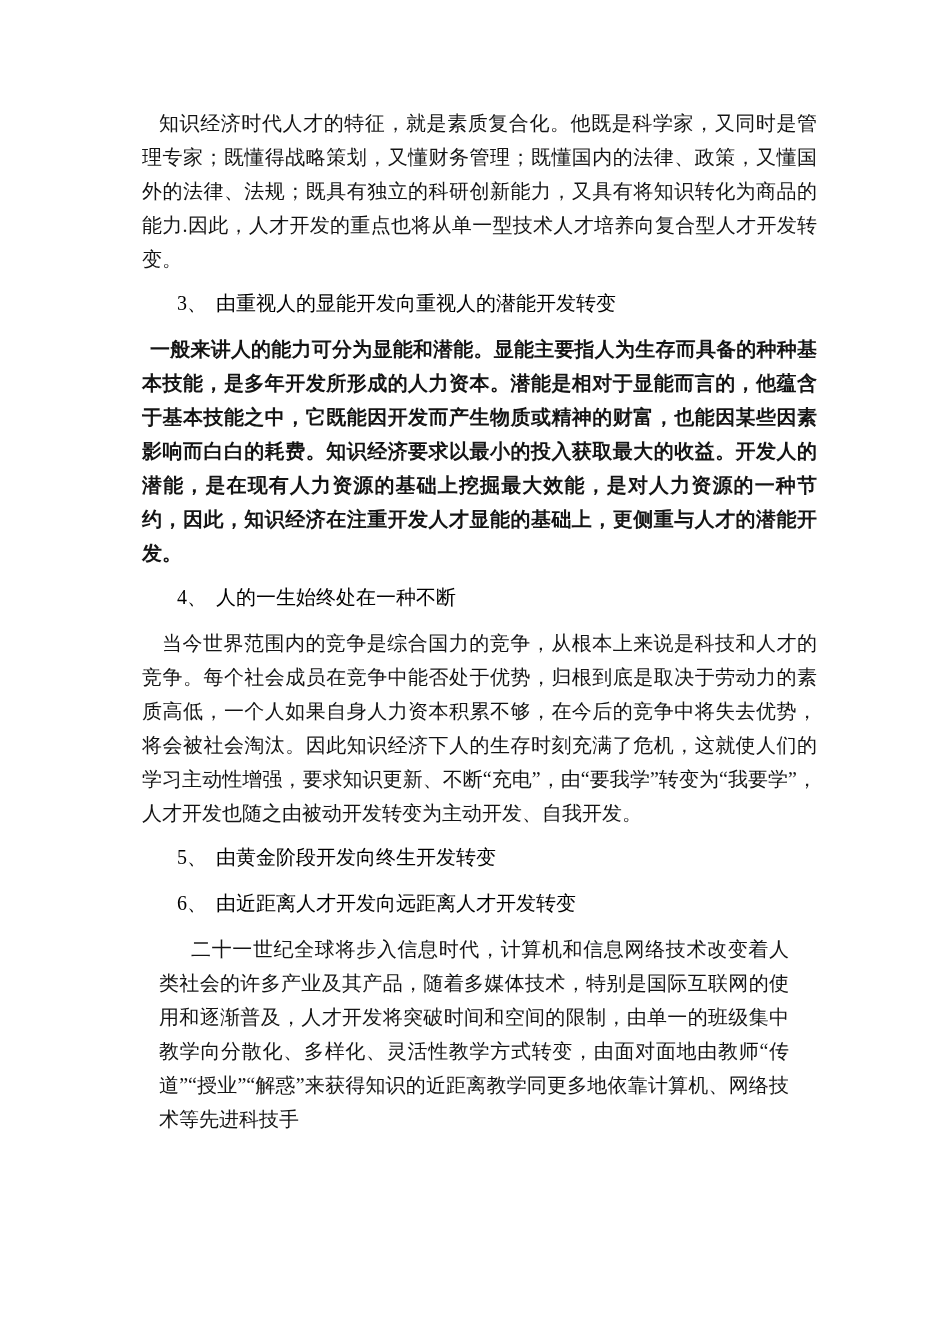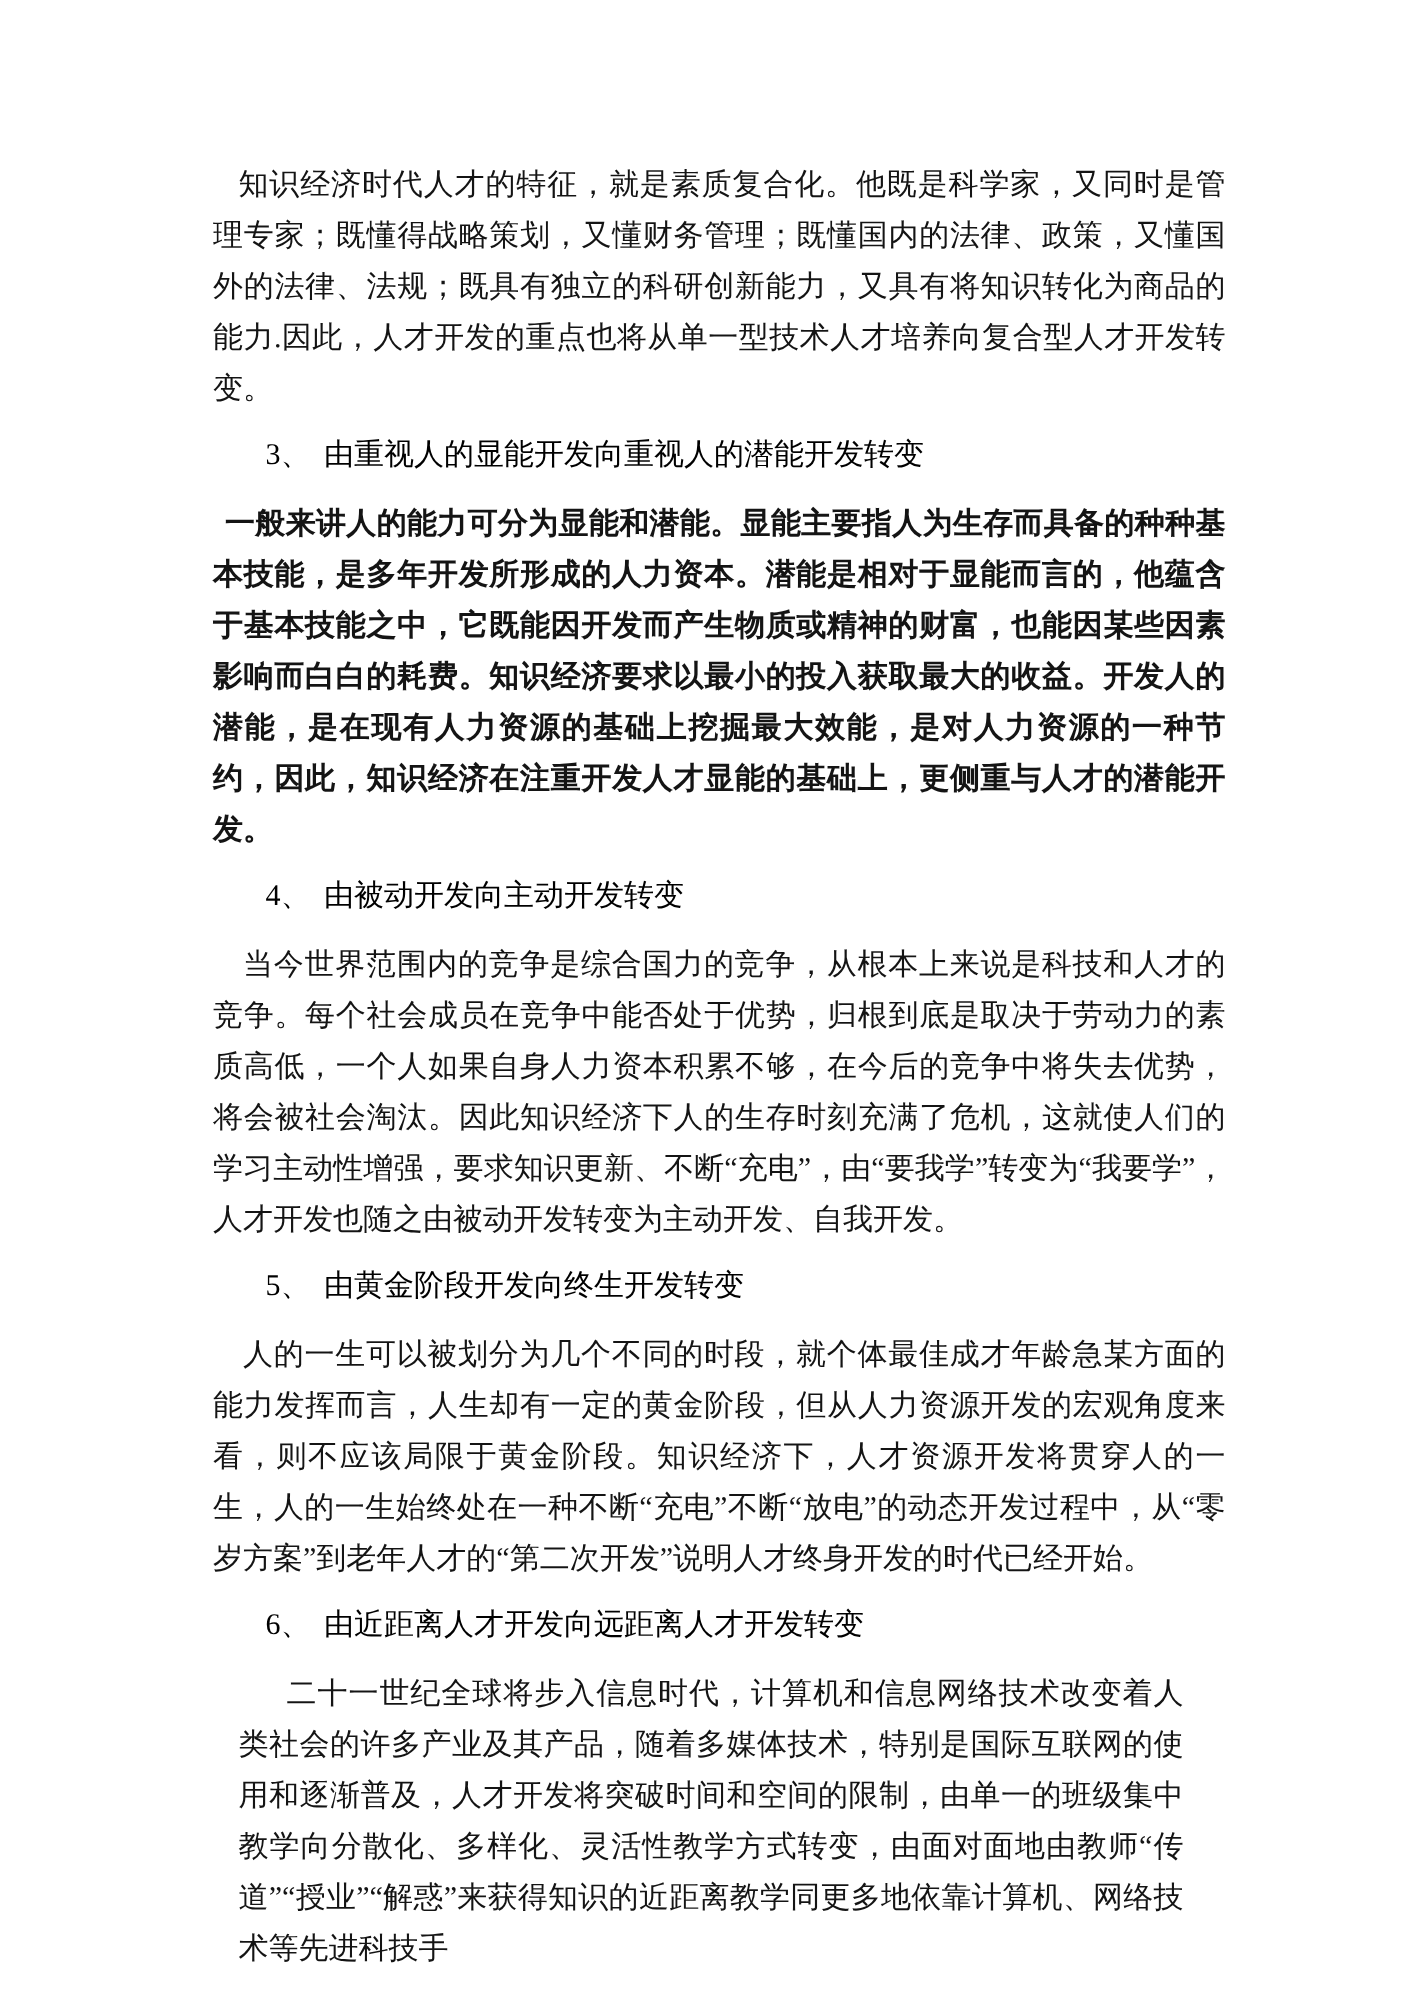--- a/index.html
+++ b/index.html
@@ -56,27 +56,26 @@
 <div class="page">
 
   <p class="para indent-sm">知识经济时代人才的特征，就是素质复合化。他既是科学家，又同时是管理专家；既懂得战略策划，又懂财务管理；既懂国内的法律、政策，又懂国外的法律、法规；既具有独立的科研创新能力，又具有将知识转化为商品的能力.因此，人才开发的重点也将从单一型技术人才培养向复合型人才开发转变。</p>
 
   <h2 class="heading">
     <span class="hnum">3、</span><span class="htitle">由重视人的显能开发向重视人的潜能开发转变</span>
   </h2>
   <p class="para indent-xs">一般来讲人的能力可分为显能和潜能。显能主要指人为生存而具备的种种基本技能，是多年开发所形成的人力资本。潜能是相对于显能而言的，他蕴含于基本技能之中，它既能因开发而产生物质或精神的财富，也能因某些因素影响而白白的耗费。知识经济要求以最小的投入获取最大的收益。开发人的潜能，是在现有人力资源的基础上挖掘最大效能，是对人力资源的一种节约，因此，知识经济在注重开发人才显能的基础上，更侧重与人才的潜能开发。</p>
 
   <h2 class="heading">
-    <span class="hnum">4、</span><span class="htitle">由被动开发向主动开发转变</span>
+    <span class="hnum">4、</span><span class="htitle">人的一生始终处在一种不断</span>
   </h2>
   <p class="para indent-md">当今世界范围内的竞争是综合国力的竞争，从根本上来说是科技和人才的竞争。每个社会成员在竞争中能否处于优势，归根到底是取决于劳动力的素质高低，一个人如果自身人力资本积累不够，在今后的竞争中将失去优势，将会被社会淘汰。因此知识经济下人的生存时刻充满了危机，这就使人们的学习主动性增强，要求知识更新、不断“充电”，由“要我学”转变为“我要学”，人才开发也随之由被动开发转变为主动开发、自我开发。</p>
 
   <h2 class="heading">
     <span class="hnum">5、</span><span class="htitle">由黄金阶段开发向终生开发转变</span>
   </h2>
-  <p class="para indent-md">人的一生可以被划分为几个不同的时段，就个体最佳成才年龄急某方面的能力发挥而言，人生却有一定的黄金阶段，但从人力资源开发的宏观角度来看，则不应该局限于黄金阶段。知识经济下，人才资源开发将贯穿人的一生，人的一生始终处在一种不断“充电”不断“放电”的动态开发过程中，从“零岁方案”到老年人才的“第二次开发”说明人才终身开发的时代已经开始。</p>
 
   <h2 class="heading">
     <span class="hnum">6、</span><span class="htitle">由近距离人才开发向远距离人才开发转变</span>
   </h2>
   <p class="para para-inset">二十一世纪全球将步入信息时代，计算机和信息网络技术改变着人类社会的许多产业及其产品，随着多媒体技术，特别是国际互联网的使用和逐渐普及，人才开发将突破时间和空间的限制，由单一的班级集中教学向分散化、多样化、灵活性教学方式转变，由面对面地由教师“传道”“授业”“解惑”来获得知识的近距离教学同更多地依靠计算机、网络技术等先进科技手</p>
 
 </div>
 
 </body></html>

